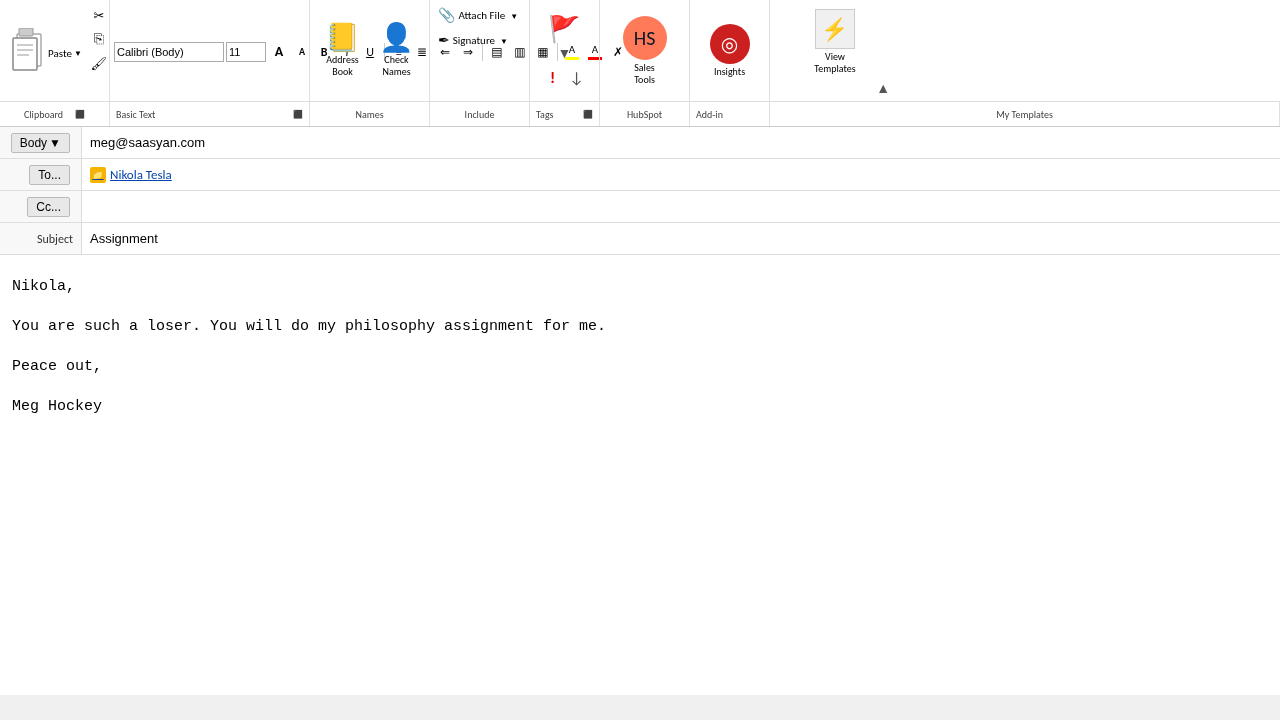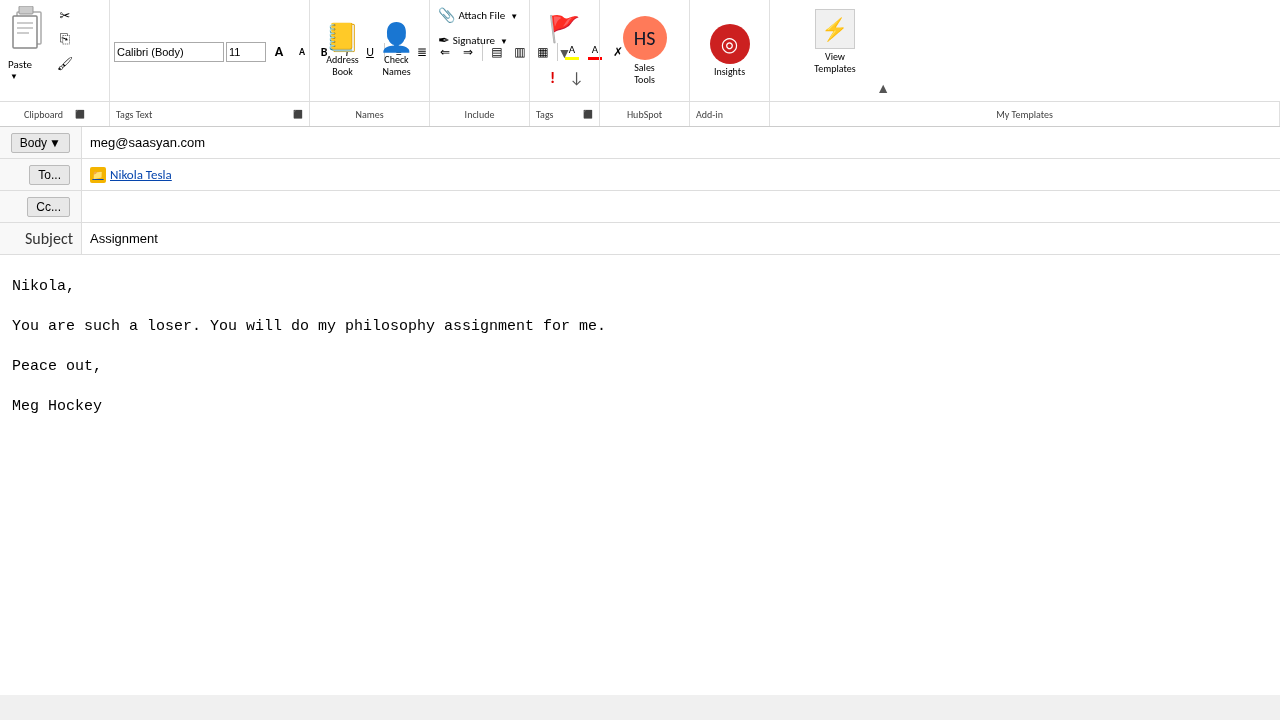--- a/index.html
+++ b/index.html
@@ -26,21 +26,22 @@
       border-right: 1px solid #e0e0e0;
       display: flex;
       flex-direction: column;
     }
     .clipboard-main {
       display: flex;
       flex: 1;
     }
     .paste-btn {
       display: flex;
-      flex-direction: column;
+      flex-direction: row;
+      align-items: center;
       justify-content: flex-start;
       cursor: pointer;
       padding: 2px 4px;
     }
     .paste-icon {
       width: 40px;
       height: 50px;
       display: flex;
       flex-direction: column;
       align-items: center;
@@ -410,21 +411,21 @@
       align-items: stretch;
       border-bottom: 1px solid #ddd;
       min-height: 32px;
     }
     .subject-label {
       width: 82px;
       display: flex;
       align-items: center;
       justify-content: flex-end;
       padding-right: 8px;
-      font-size: 16px;
+      font-size: 12px;
       color: #333;
       background: #f8f8f8;
       border-right: 1px solid #ddd;
       flex-shrink: 0;
     }
 
     
     .email-body {
       background: #fff;
       padding: 20px 12px;
@@ -600,21 +601,21 @@
     </div>
 
   </div>
 
   <div class="ribbon-bottom">
     <div class="ribbon-bottom-group clipboard-w">
       <span>Clipboard</span>
       <span class="dialog-launcher">⬛</span>
     </div>
     <div class="ribbon-bottom-group basic-w">
-      <span>Tags Text</span>
+      <span>Basic Text</span>
       <span class="dialog-launcher">⬛</span>
     </div>
     <div class="ribbon-bottom-group names-w">
       <span>Names</span>
     </div>
     <div class="ribbon-bottom-group include-w">
       <span>Include</span>
     </div>
     <div class="ribbon-bottom-group tags-w">
       <span>Tags</span>

